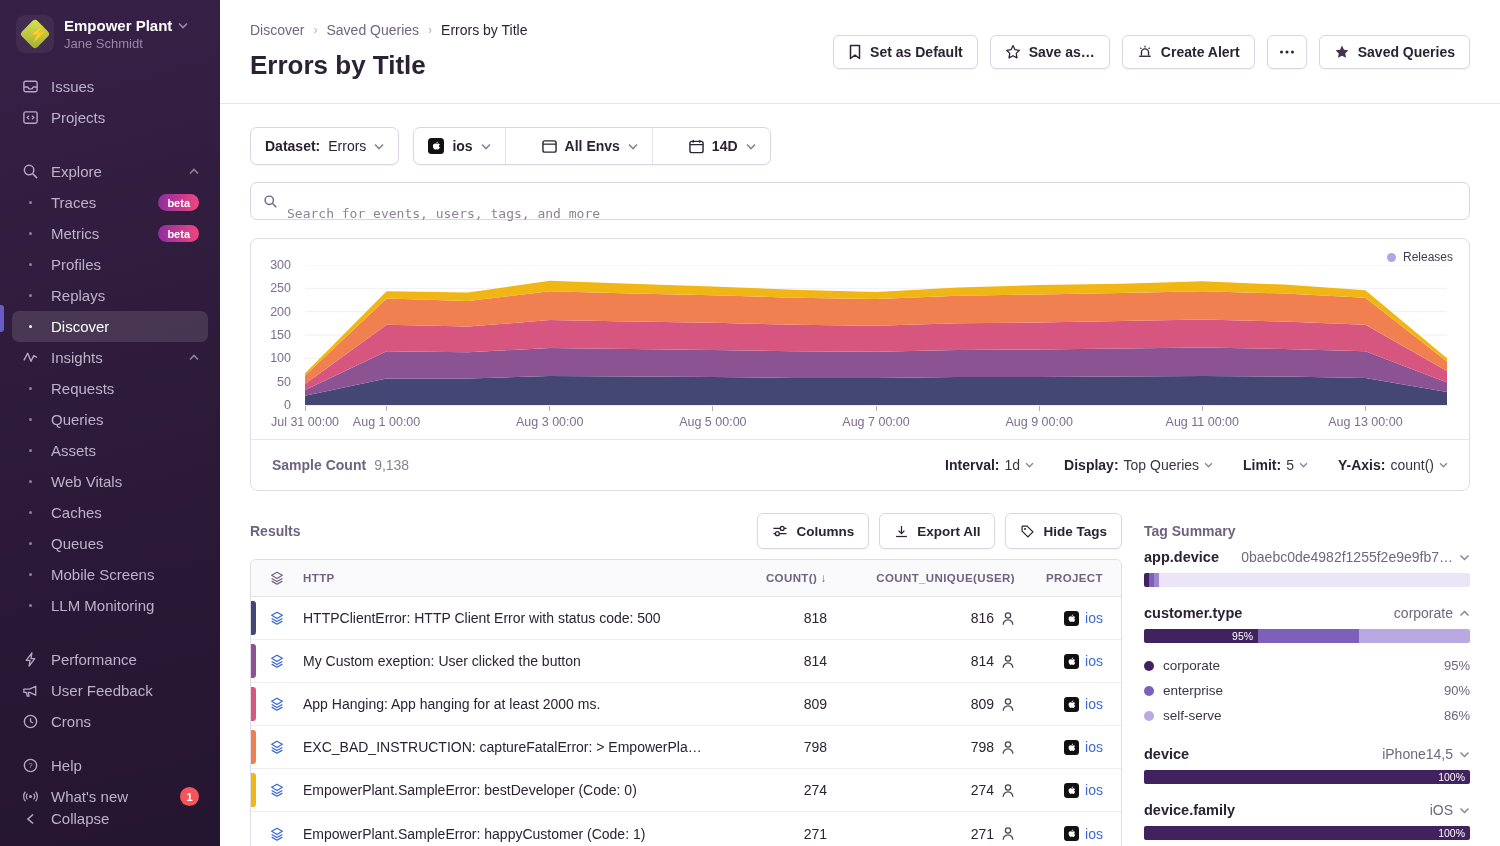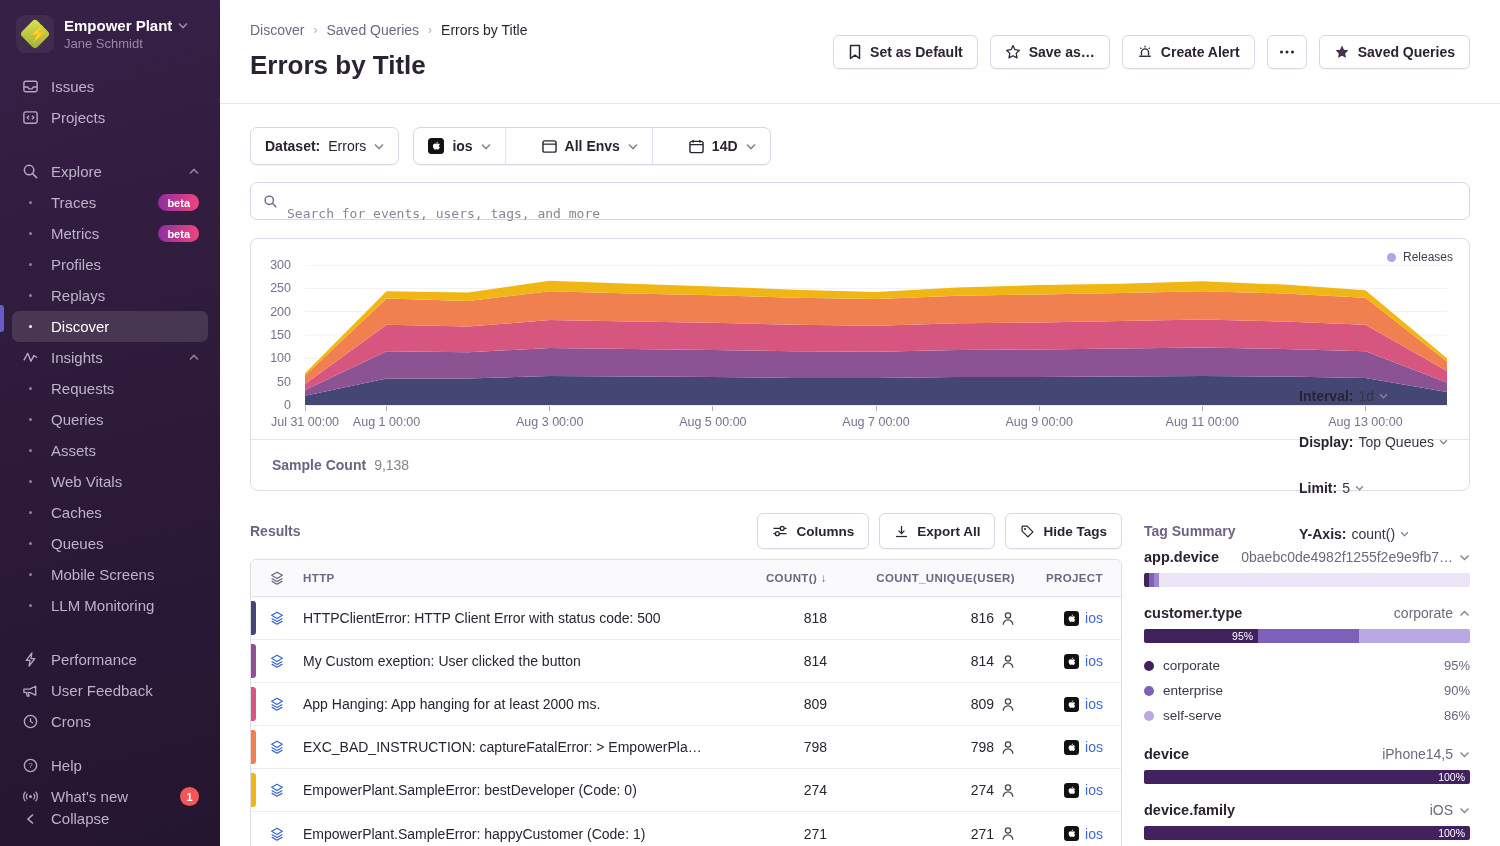--- a/index.html
+++ b/index.html
@@ -79,21 +79,21 @@
   .plot svg { position:absolute; inset:0; width:100%; height:100%; }
   .xaxis { position:absolute; left:54px; right:22px; top:166px; height:34px;
     border-top:1px solid #eee9f2; }
   .xaxis .tick { position:absolute; top:0; width:1px; height:5px; background:#b6aac2; }
   .xaxis .xl { position:absolute; top:9px; transform:translateX(-50%); white-space:nowrap;
     font-size:12.5px; color:#7b6e90; }
   .chart-footer { position:absolute; left:0; right:0; bottom:0; height:51px;
     border-top:1px solid #e8e3ed; display:flex; align-items:center; padding:0 21px; font-size:14px; }
   .cf-label { color:#6e6382; font-weight:600; }
   .cf-value { color:#8a8097; margin-left:8px; }
-  .cf-controls { margin-left:auto; display:flex; gap:30px;flex-direction:column; }
+  .cf-controls { margin-left:auto; display:flex; gap:30px; }
   .cf-ctl { display:flex; align-items:center; gap:5px; cursor:pointer; }
   .cf-ctl b { font-weight:600; color:#2b2233; }
   .cf-ctl span { color:#3a3344; }
 
   
   .results-wrap { display:flex; gap:22px; margin-top:22px; }
   .results-left { width:872px; }
   .results-head { display:flex; align-items:center; height:36px; }
   .sec-heading { font-size:14px; font-weight:600; color:#6e6382; }
   .results-head .btns { margin-left:auto; display:flex; gap:10px; }
@@ -500,21 +500,21 @@
         <div class="cf-controls">
           <div class="cf-ctl">
             <b>Interval:</b>
             <span>1d</span>
             <svg class="chev" width="9" height="6" viewBox="0 0 10 7">
                 <path d="M1 1.5 L5 5.5 L9 1.5" fill="none" stroke="#8d8399" stroke-width="1.6"></path>
               </svg>
           </div>
           <div class="cf-ctl">
             <b>Display:</b>
-            <span>Top Queues</span>
+            <span>Top Queries</span>
             <svg class="chev" width="9" height="6" viewBox="0 0 10 7">
                 <path d="M1 1.5 L5 5.5 L9 1.5" fill="none" stroke="#8d8399" stroke-width="1.6"></path>
               </svg>
           </div>
           <div class="cf-ctl">
             <b>Limit:</b>
             <span>5</span>
             <svg class="chev" width="9" height="6" viewBox="0 0 10 7">
                 <path d="M1 1.5 L5 5.5 L9 1.5" fill="none" stroke="#8d8399" stroke-width="1.6"></path>
               </svg>

